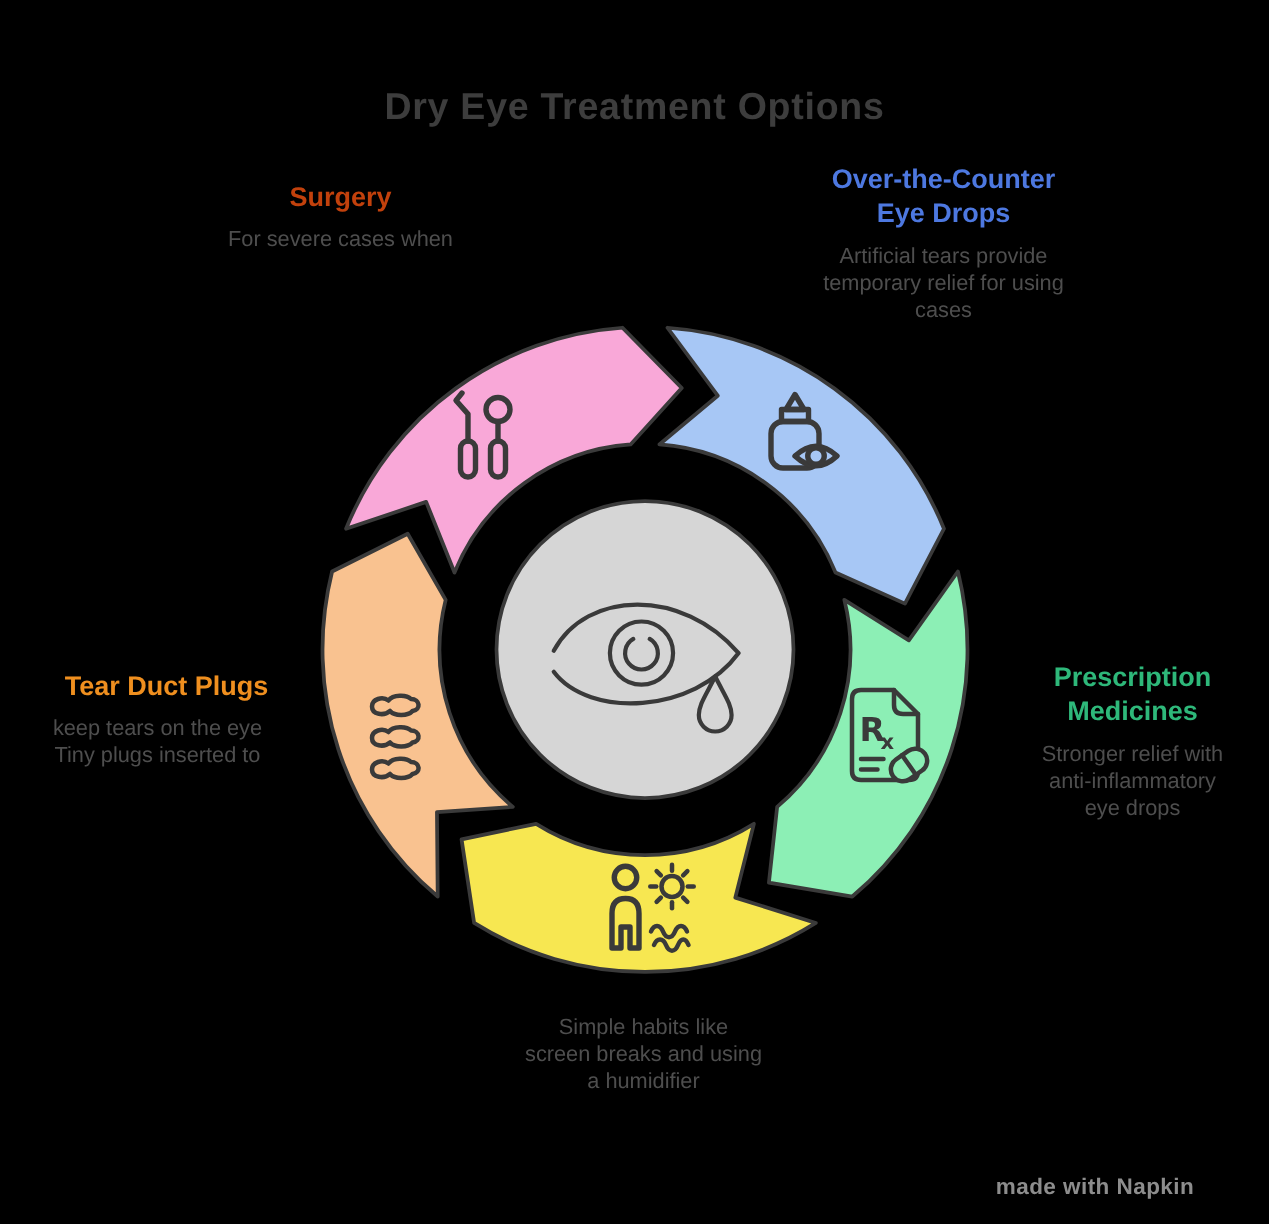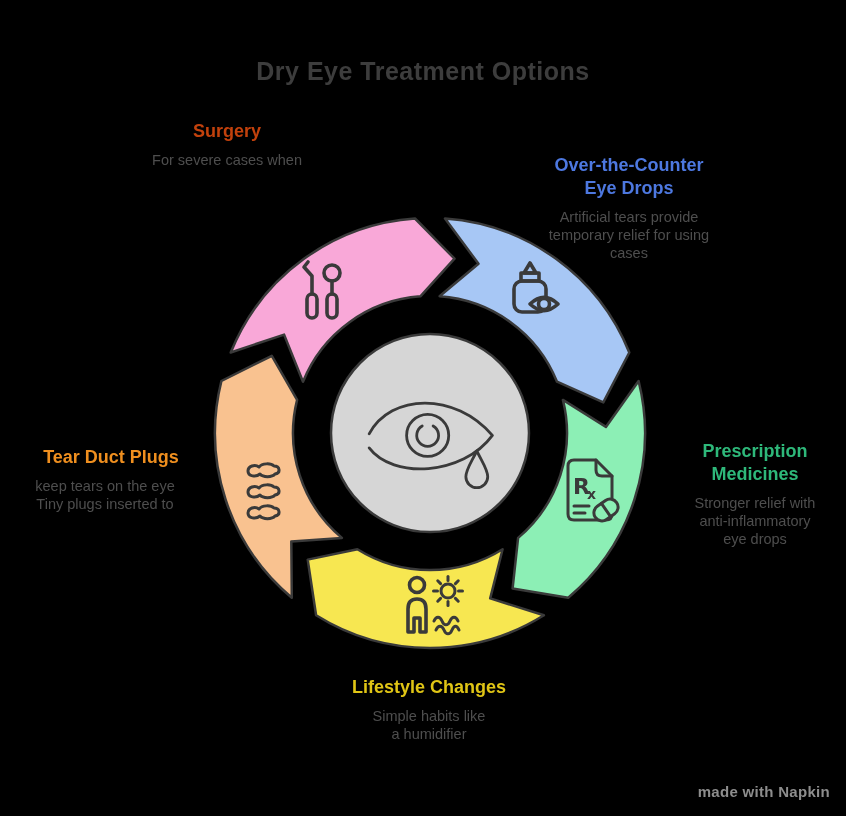--- a/index.html
+++ b/index.html
@@ -21,21 +21,21 @@
   }
   .label{position:absolute;text-align:center;}
   .heading{font-size:18px;font-weight:700;line-height:23px;margin-bottom:8px;}
   .desc{font-size:14.5px;font-weight:500;line-height:18px;color:var(--subtext-color,#4e4e4e);}
   #lbl-surgery{left:117px;top:120px;width:220px;}
   #lbl-otc{left:519px;top:108px;width:220px;}
   #lbl-rx{left:650px;top:440px;width:210px;}
   #lbl-plugs{left:0px;top:446px;width:210px;}
   #lbl-life{left:319px;top:676px;width:220px;}
   #watermark{
-    position:absolute;right:16px;bottom:16px;width:200px;text-align:right;
+    position:absolute;right:16px;bottom:16px;width:200px;text-align:center;
     font-size:15px;font-weight:600;color:var(--wm-color,#8d8d8d);letter-spacing:.3px;
   }
 </style>
 </head>
 <body>
 
 <div id="canvas">
 
   <div id="page-title">Dry Eye Treatment Options</div>
 
@@ -114,21 +114,21 @@
   <div class="label" id="lbl-surgery">
     <div class="heading" style="color: #c2410c;">
       <div>Surgery</div>
     </div>
     <div class="desc">
       <div>For severe cases when</div>
     </div>
   </div>
 
   <div class="label" id="lbl-otc">
-    <div class="heading" style="color: rgb(77, 120, 224); margin-top: 46px;">
+    <div class="heading" style="color: rgb(77, 120, 224);">
       <div>Over-the-Counter</div>
       <div>Eye Drops</div>
     </div>
     <div class="desc">
       <div>Artificial tears provide</div>
       <div>temporary relief for using</div>
       <div>cases</div>
     </div>
   </div>
 
@@ -148,23 +148,21 @@
     <div class="heading" style="color: rgb(239, 143, 31); padding-left: 12px;">
       <div>Tear Duct Plugs</div>
     </div>
     <div class="desc">
       <div>keep tears on the eye</div>
       <div>Tiny plugs inserted to</div>
     </div>
   </div>
 
   <div class="label" id="lbl-life">
-    <div class="heading" style="color: rgb(224, 197, 21);">
-      <div>Lifestyle Changes</div>
-    </div>
     <div class="desc">
       <div>Simple habits like</div>
+      <div>screen breaks and using</div>
       <div>a humidifier</div>
     </div>
   </div>
 
   <div id="watermark">made with Napkin</div>
 </div>
 
 </body></html>

